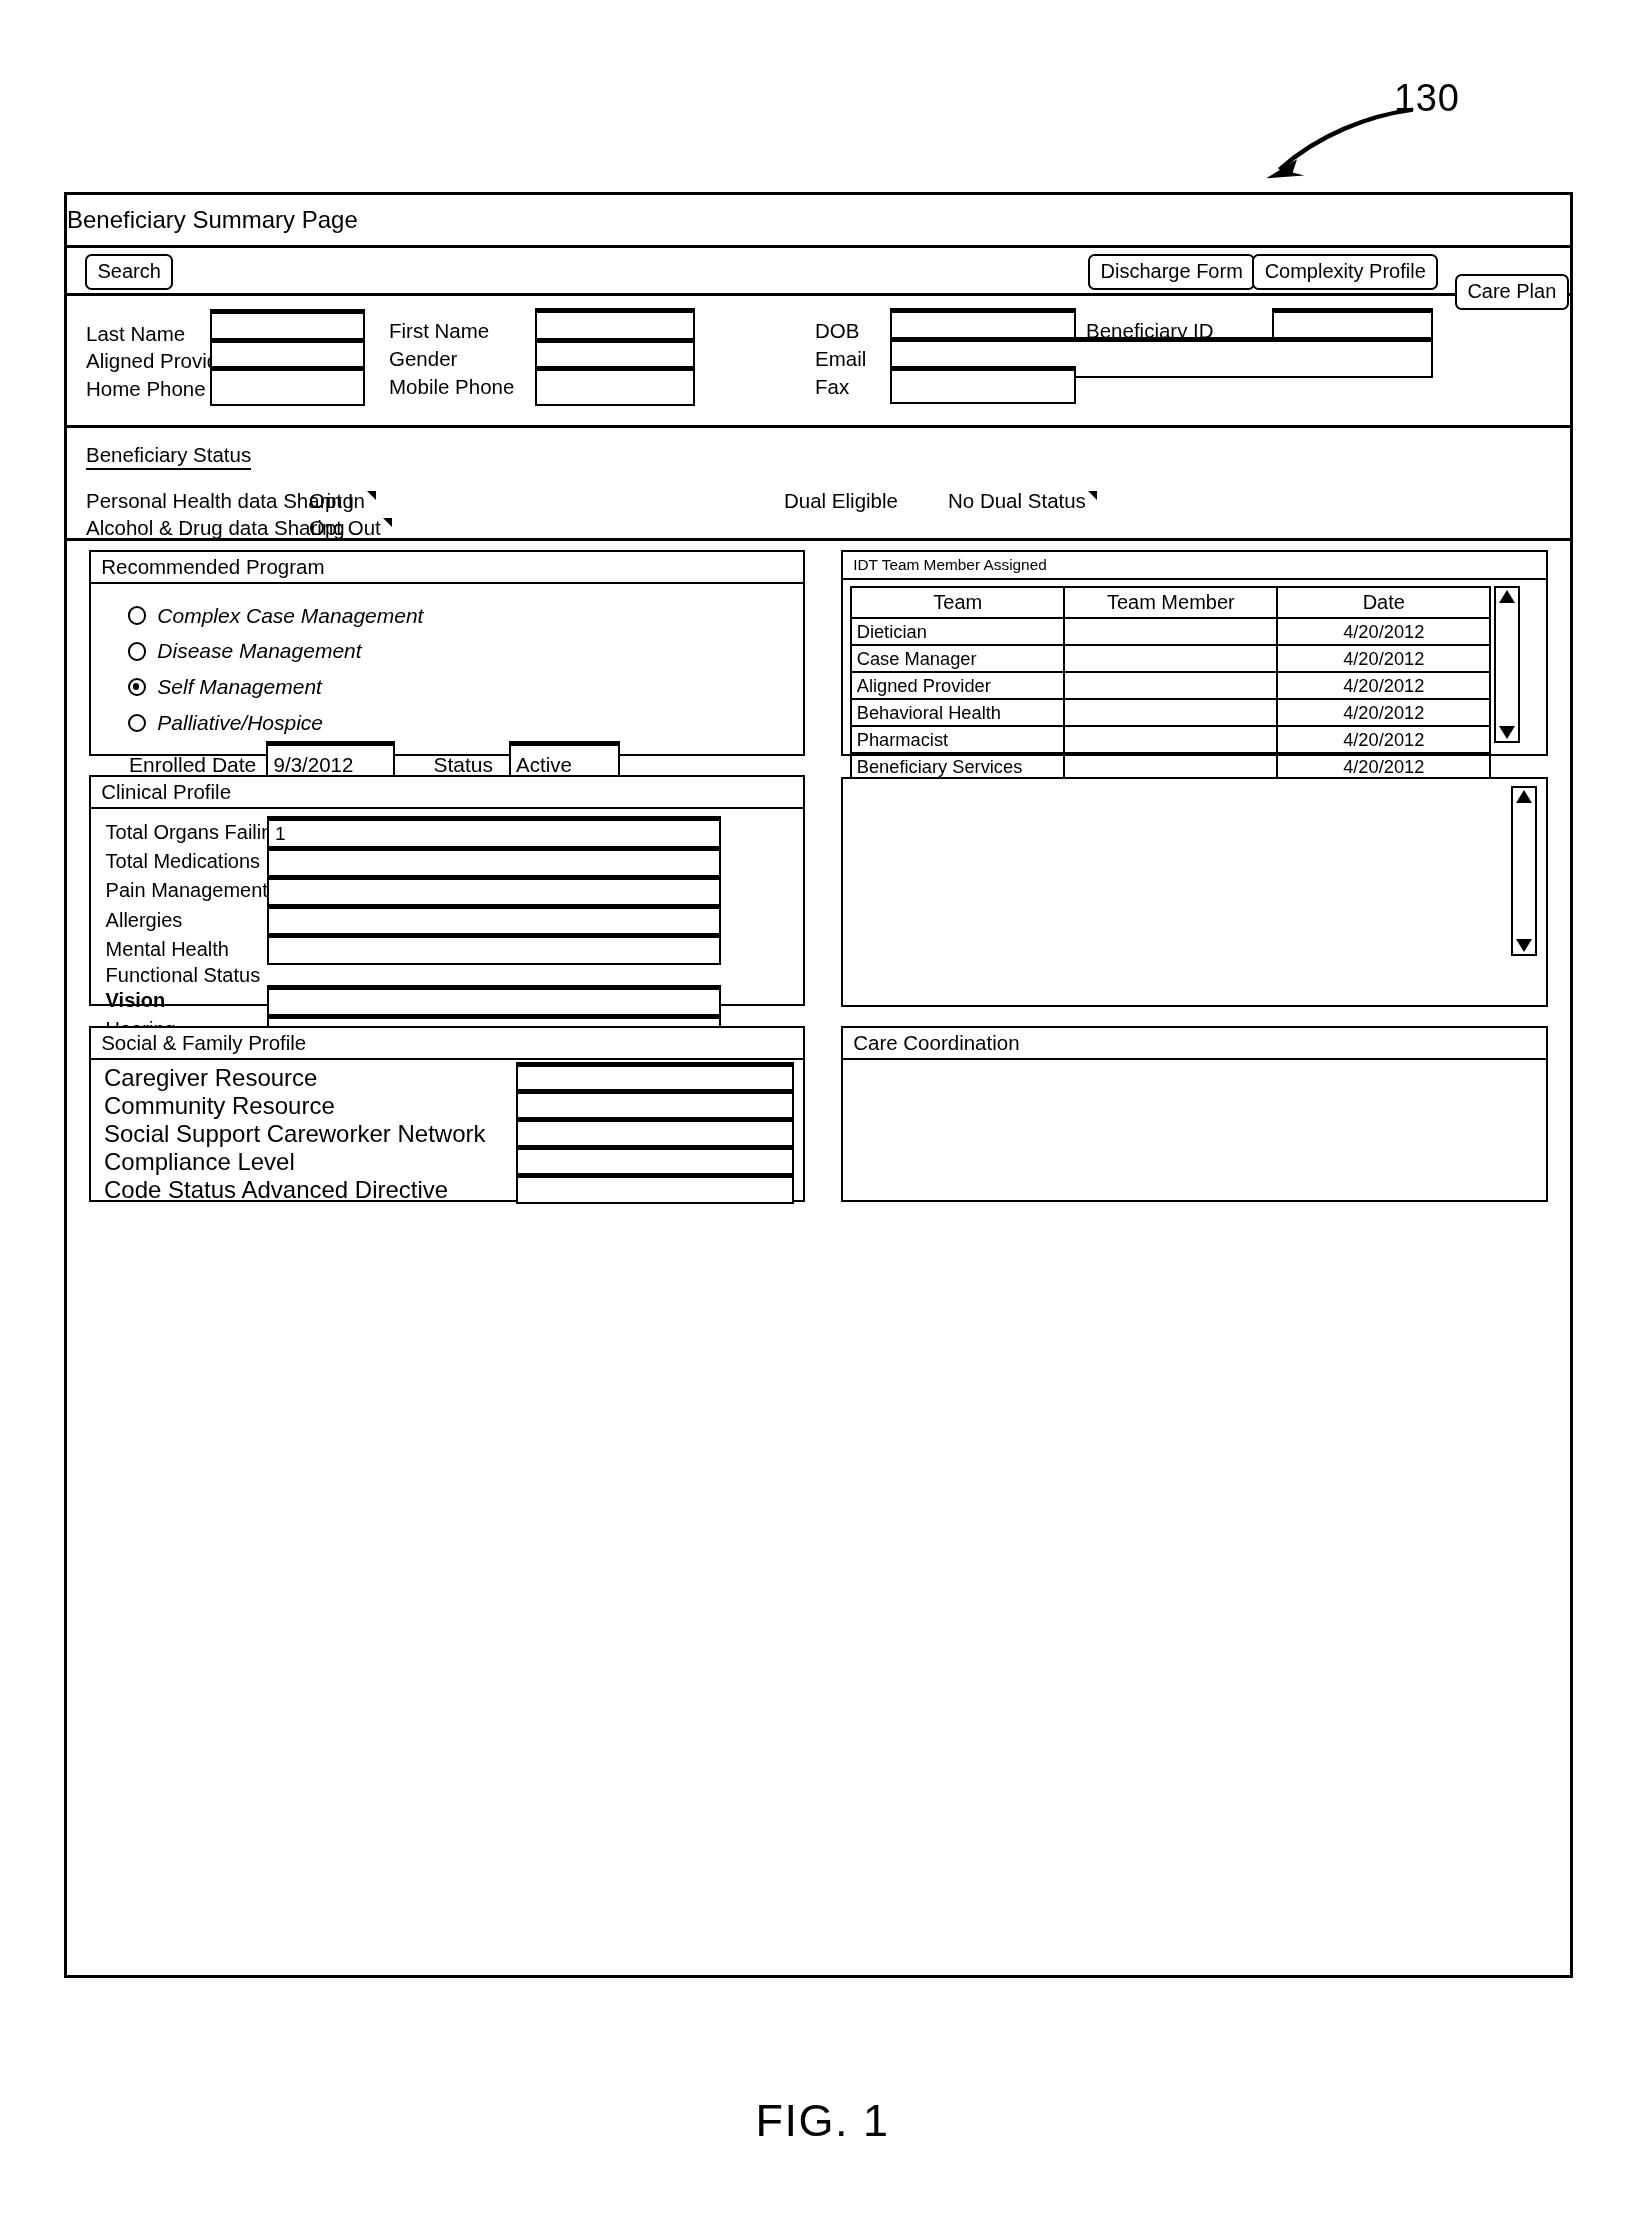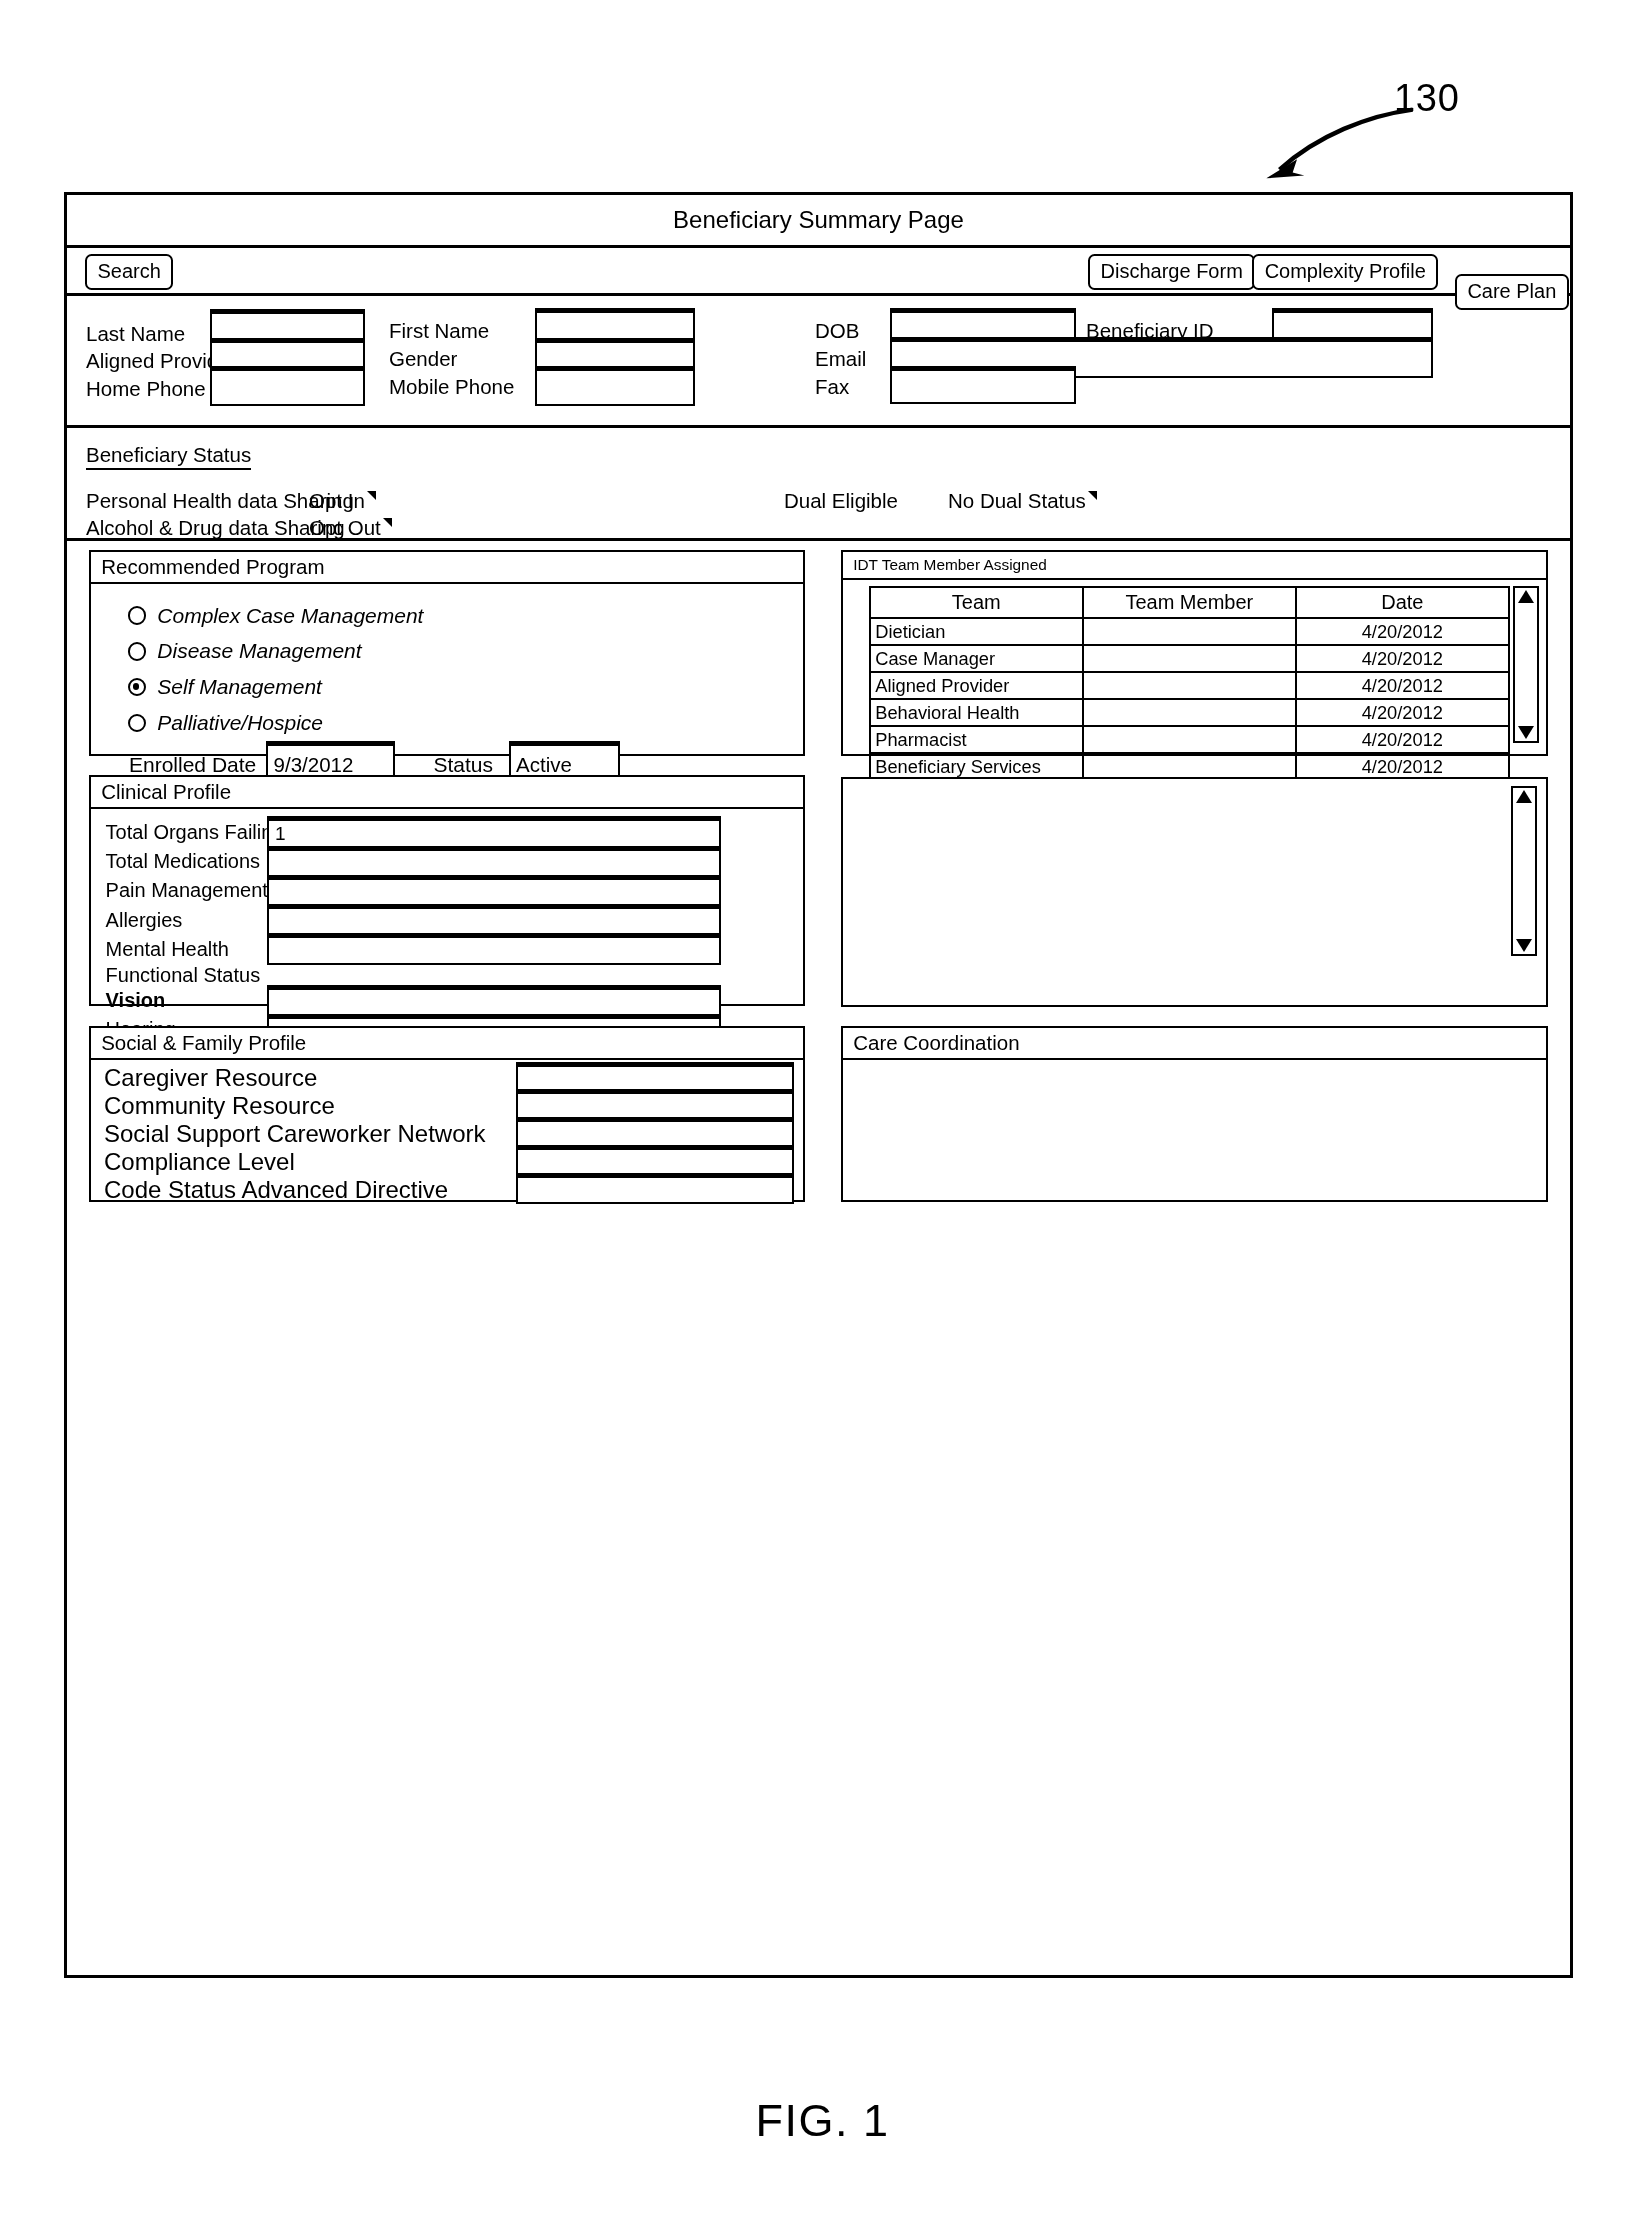--- a/index.html
+++ b/index.html
@@ -30,21 +30,21 @@
     left: 64px; top: 192px;
     width: 1509px; height: 1786px;
     border: 3.7px solid #000;
     background: #fff;
   }
 
   
   #title-band {
     height: 53px;
     border-bottom: 3.7px solid #000;
-    display: flex; align-items: center; justify-content: center;
+    display: flex; align-items: center; justify-content: flex-start;
   }
   #page-title { font-size: 24px; }
 
   
   #toolbar-band {
     height: 48px;
     border-bottom: 3.7px solid #000;
     position: relative;
   }
   .tb-btn {
@@ -152,21 +152,21 @@
     background: #fff;
     font-size: 20.5px;
     padding: 2.9px 5.1px 2.9px 5.1px;
     display: flex; align-items: flex-end;
     height: 41px;
   }
   #enrolled-date-value { width: 129px; }
   #program-status-value { width: 111px; }
 
   
-  #idt-table-wrap { position: absolute; left: 7.3px; top: 5.9px; right: 7.3px; bottom: 5.9px; display: flex; justify-content: flex-end; }
+  #idt-table-wrap { position: absolute; left: 7.3px; top: 5.9px; right: 7.3px; bottom: 5.9px; display: flex; }
   #idt-table {
     border-collapse: collapse;
     table-layout: fixed;
     width: 641px;
     height: 0.7px;
     font-size: 18.3px;
   }
   #idt-table th, #idt-table td {
     border: 2.2px solid #000;
     padding: 0 4.4px;

